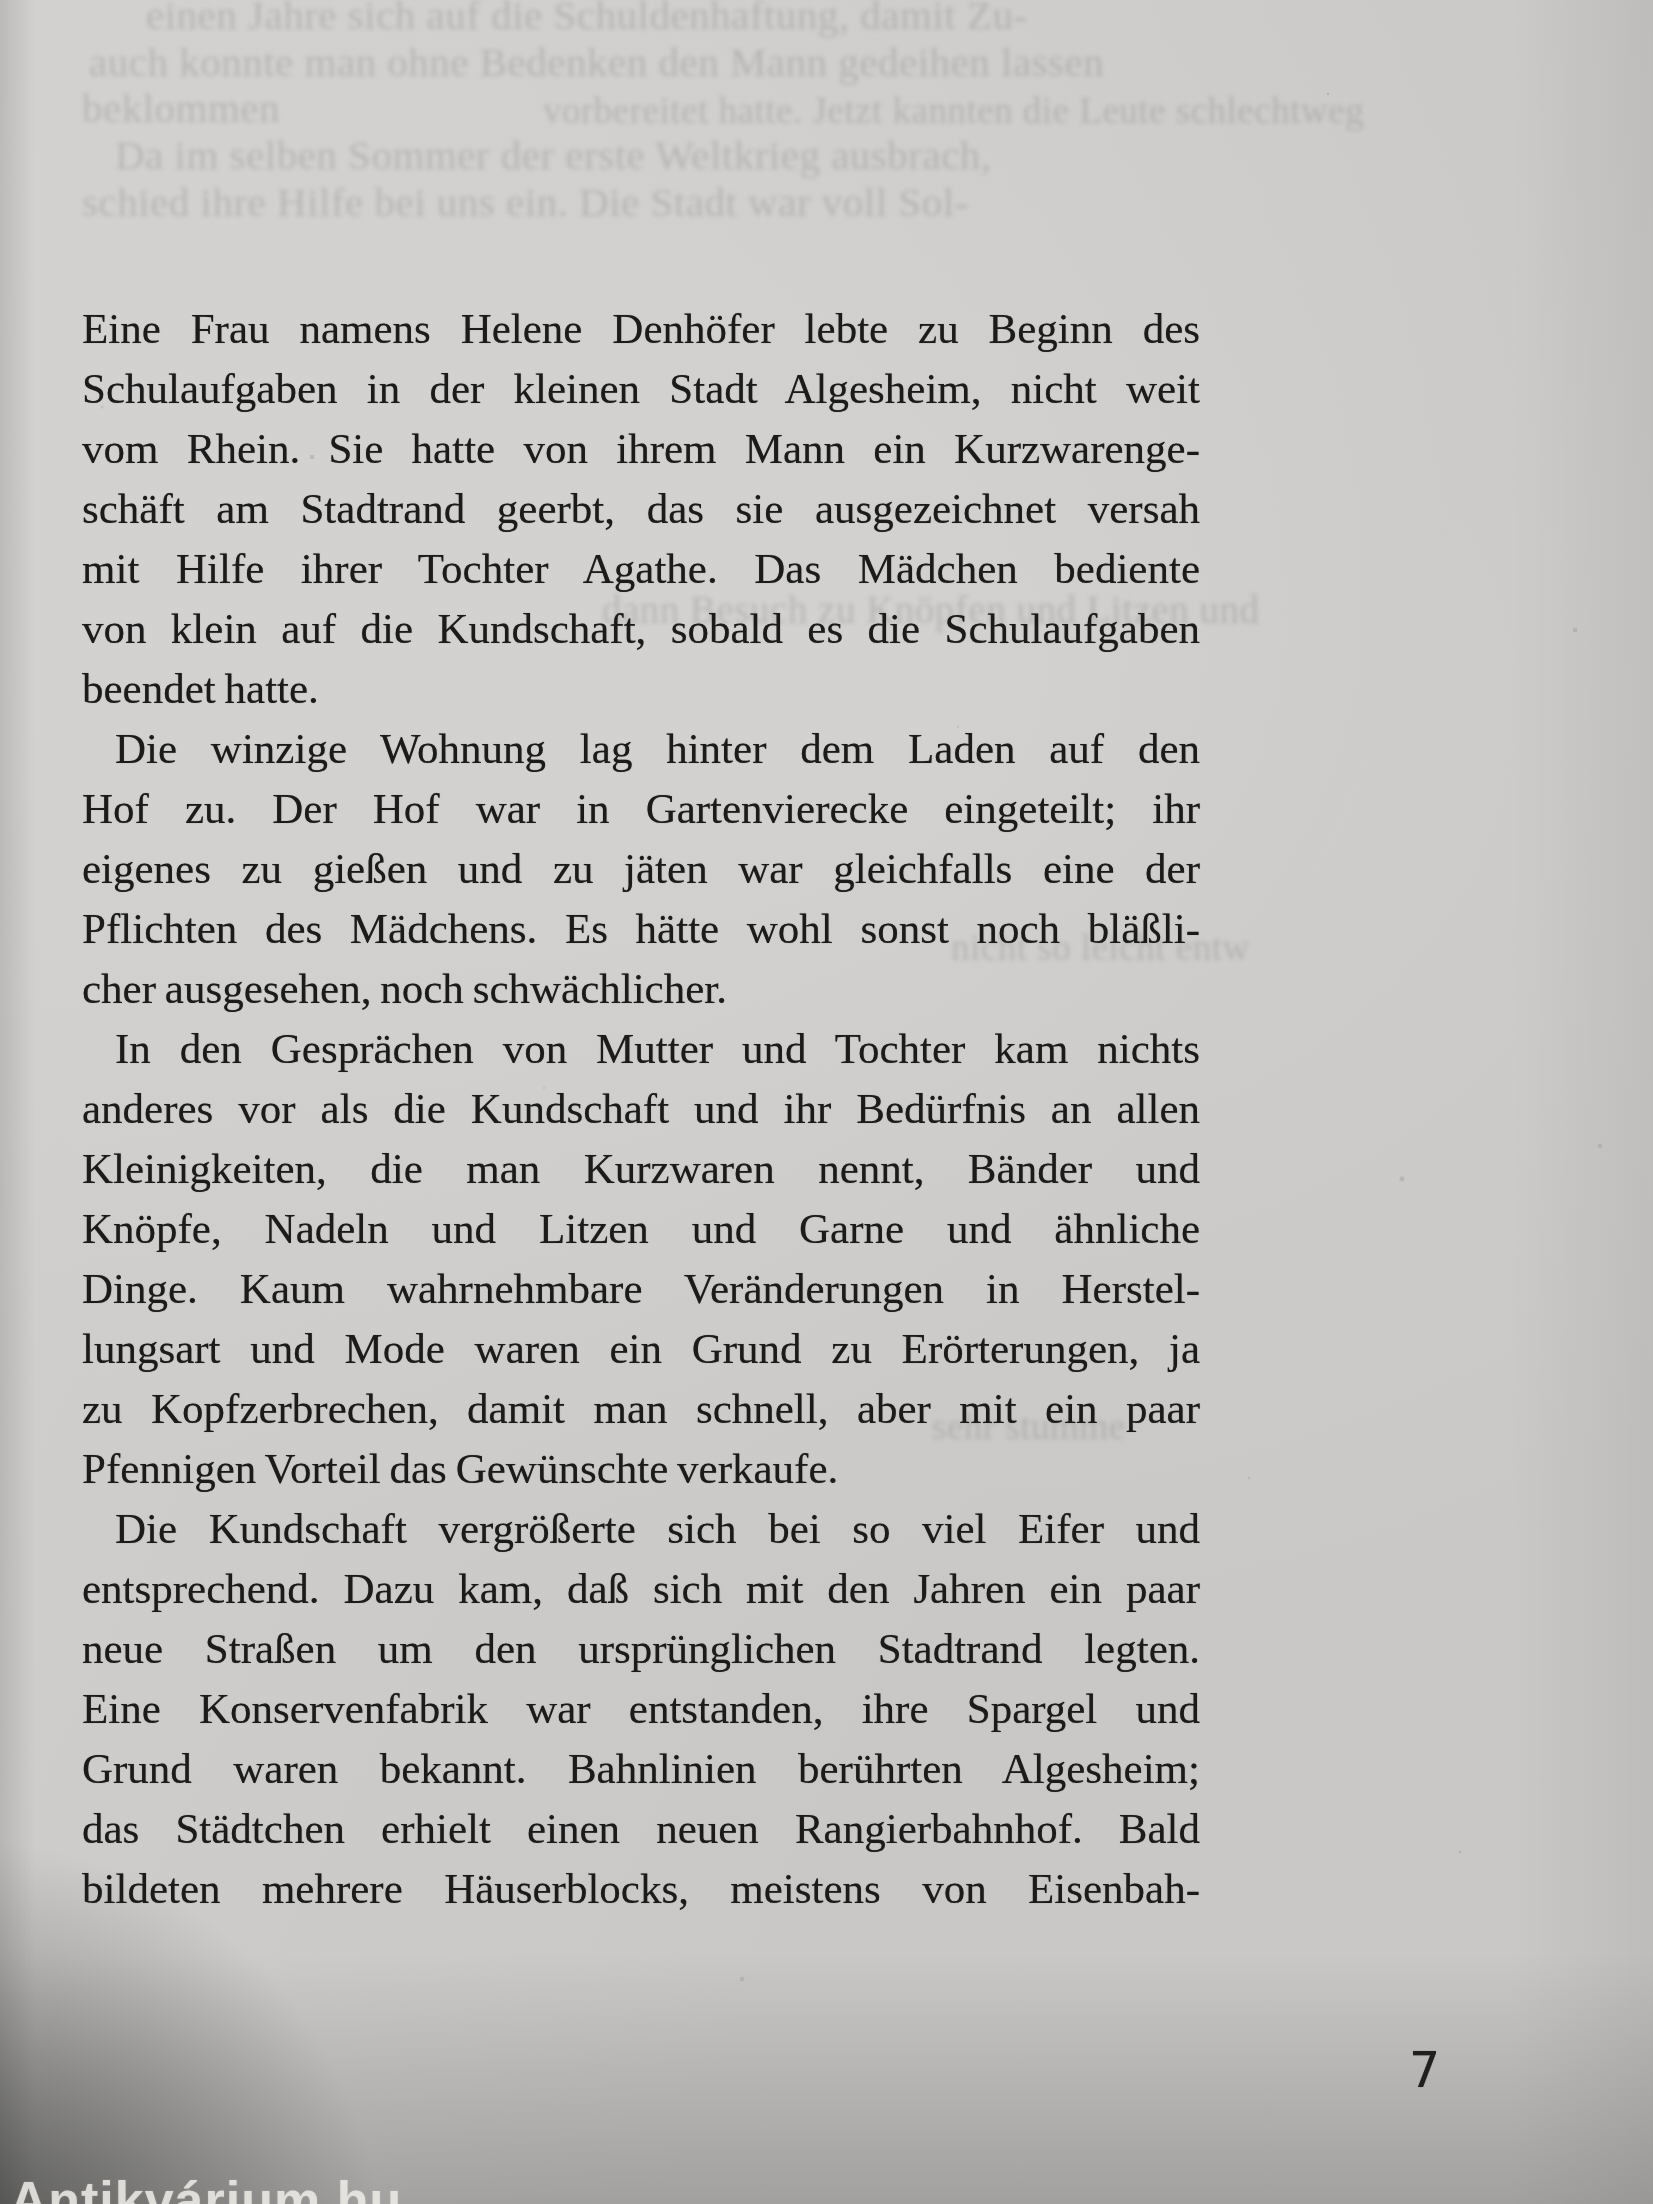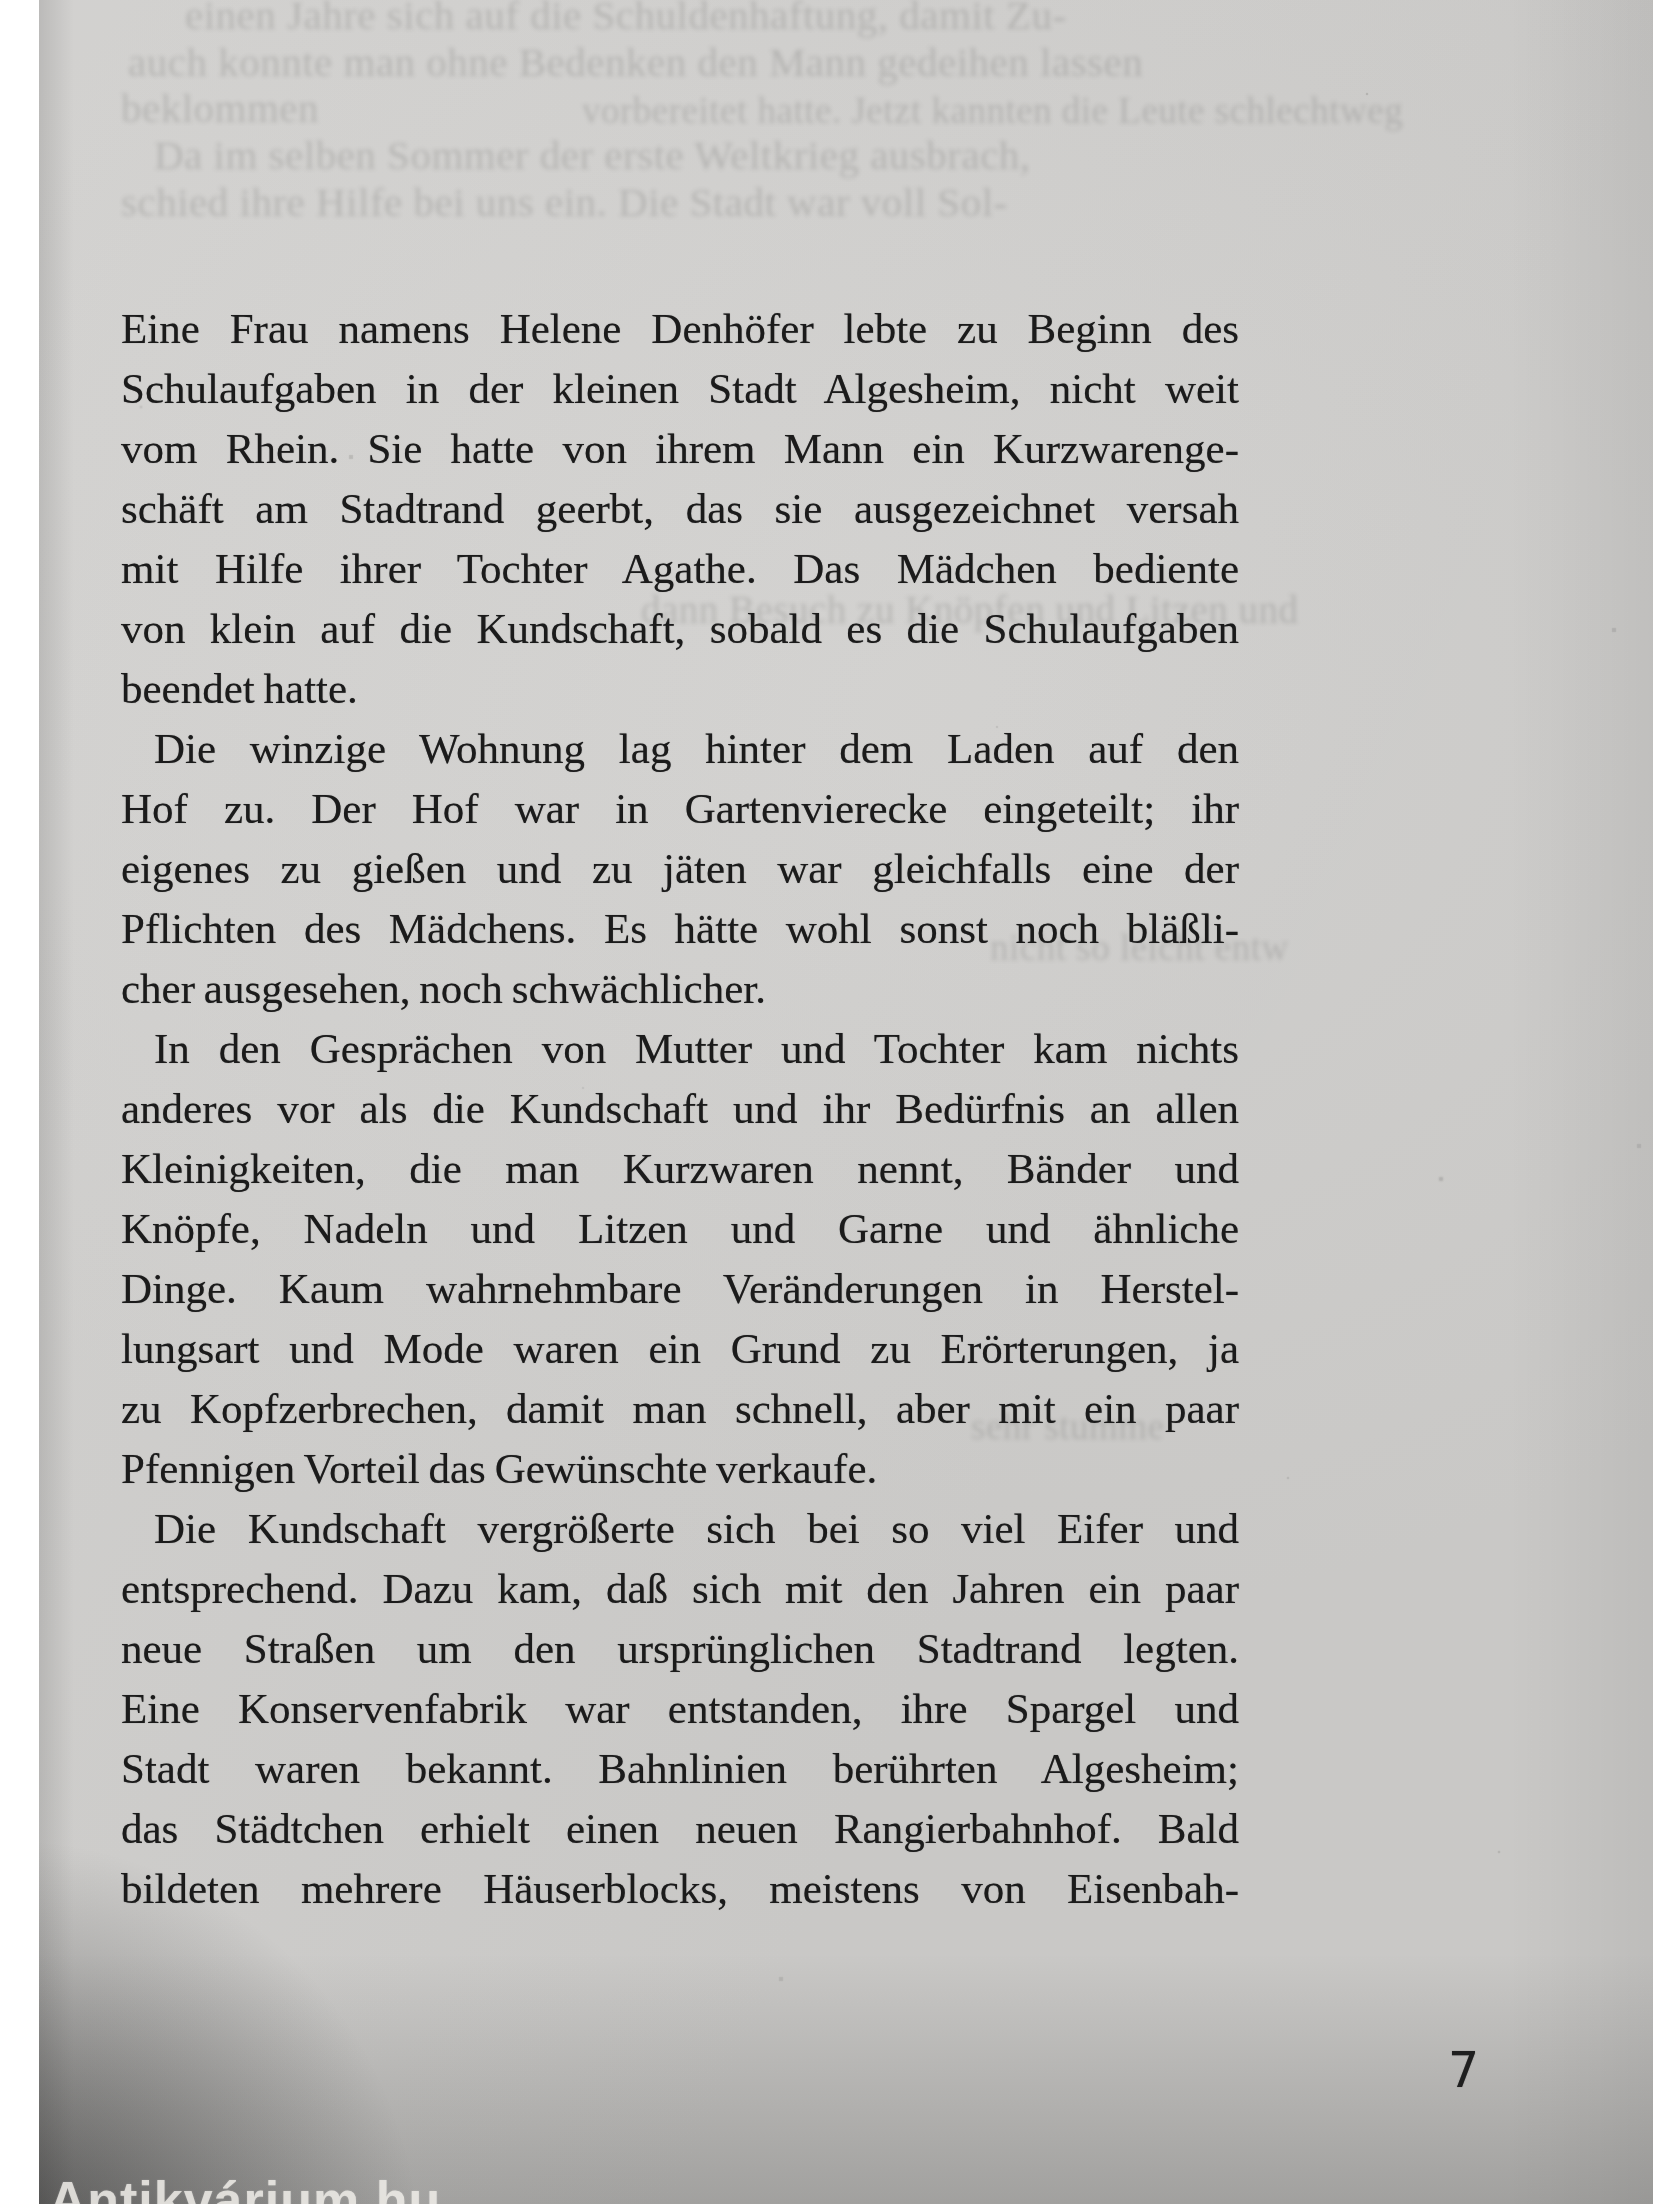--- a/index.html
+++ b/index.html
@@ -11,21 +11,20 @@
   .page{
     position:absolute;inset:0;
     background-color:#d5d4d2;
     background-image:
       radial-gradient(circle 621px at -39px 2261px, rgba(8,8,8,0.52), rgba(8,8,8,0) 68%),
       linear-gradient(to top, rgba(20,20,18,0.22), rgba(20,20,18,0) 252px),
       linear-gradient(to right, rgba(0,0,0,0.11), rgba(0,0,0,0) 35px),
       linear-gradient(to left, rgba(0,0,0,0.06), rgba(0,0,0,0) 146px),
       linear-gradient(115deg, rgba(255,255,255,0.05) 0%, rgba(0,0,0,0.035) 65%),
       radial-gradient(ellipse 1213px 922px at 55% 32%, rgba(255,255,255,0.055), rgba(0,0,0,0.025));
-    margin-left: 39px;
   }
   
   .bleed-layer{position:absolute;inset:0;}
   .bleed{
     position:absolute;
     font-size:41px;line-height:47px;white-space:nowrap;
     color:rgba(66,66,62,0.38);
     filter:blur(2.2px);
     opacity:.5;
     letter-spacing:0.5px;
@@ -110,21 +109,21 @@
       <div class="line">Kleinigkeiten, die man Kurzwaren nennt, Bänder und</div>
       <div class="line">Knöpfe, Nadeln und Litzen und Garne und ähnliche</div>
       <div class="line">Dinge. Kaum wahrnehmbare Veränderungen in Herstel-</div>
       <div class="line">lungsart und Mode waren ein Grund zu Erörterungen, ja</div>
       <div class="line">zu Kopfzerbrechen, damit man schnell, aber mit ein paar</div>
       <div class="line para-end">Pfennigen Vorteil das Gewünschte verkaufe.</div>
       <div class="line indent">Die Kundschaft vergrößerte sich bei so viel Eifer und</div>
       <div class="line">entsprechend. Dazu kam, daß sich mit den Jahren ein paar</div>
       <div class="line">neue Straßen um den ursprünglichen Stadtrand legten.</div>
       <div class="line">Eine Konservenfabrik war entstanden, ihre Spargel und</div>
-      <div class="line">Stadt waren bekannt. Bahnlinien berührten Algesheim;</div>
+      <div class="line">Grund waren bekannt. Bahnlinien berührten Algesheim;</div>
       <div class="line">das Städtchen erhielt einen neuen Rangierbahnhof. Bald</div>
       <div class="line">bildeten mehrere Häuserblocks, meistens von Eisenbah-</div>
     </div>
 
   <div class="page-number">7</div>
 
   <div class="watermark">Antikvárium.hu</div>
 
   <div class="specks"></div>
 </div>

